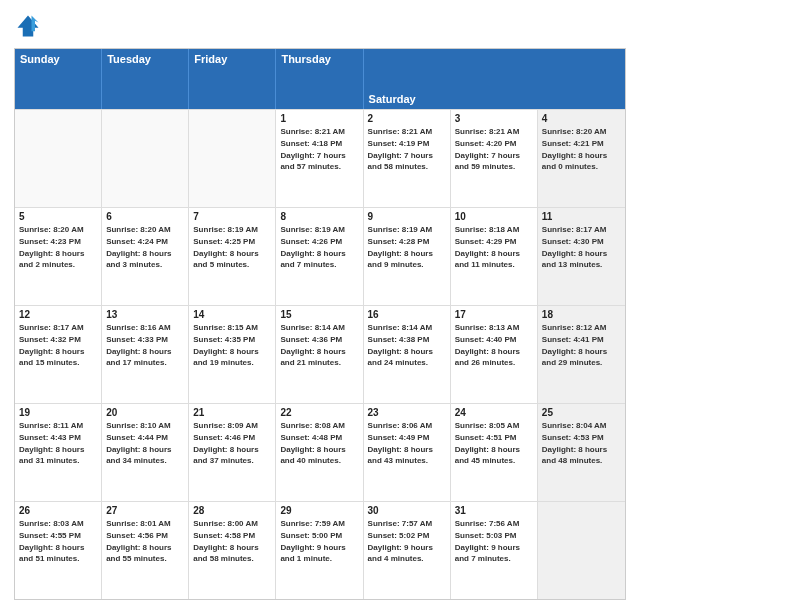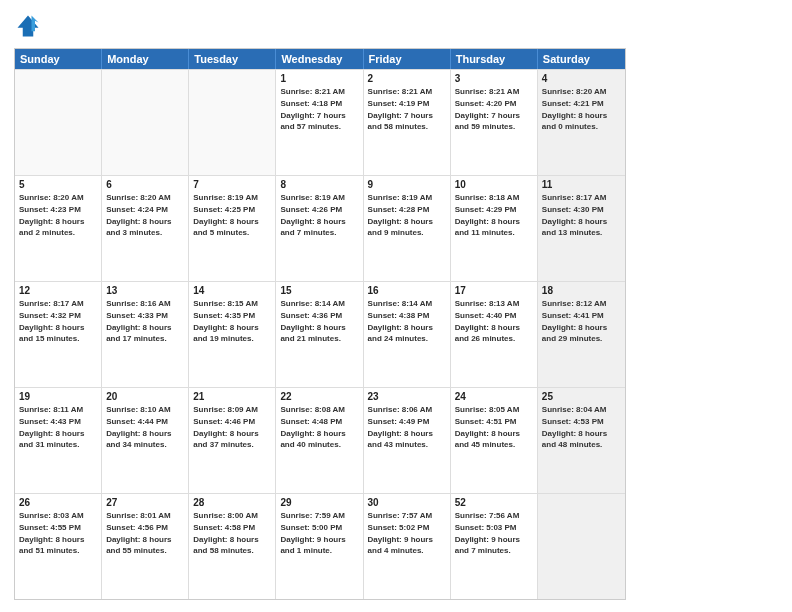--- a/index.html
+++ b/index.html
@@ -71,21 +71,21 @@
       background: #2a6db5;
     }
     .cal-header-cell {
       color: #fff;
       font-size: 11px;
       font-weight: bold;
       padding: 4px 5px;
       border-right: 1px solid #4a8dd5;
       text-align: left;
     }
-    .cal-header-cell:last-child { border-right: none; }
+    .cal-header-cell:last-child { border-right: none; margin-top: 40px; }
     .cal-body {
       flex: 1;
       display: flex;
       flex-direction: column;
     }
     .cal-row {
       display: grid;
       grid-template-columns: repeat(7, 1fr);
       flex: 1;
       border-top: 1px solid #ddd;
@@ -133,23 +133,21 @@
     </div>
     <div class="title-block">
       <div class="month-title"></div>
       <div class="subtitle"></div>
     </div>
   </div>
 
   <div class="calendar">
     <div class="cal-header">
     <div class="cal-header-cell">Sunday</div>
-        <div class="cal-header-cell">Monday</div>
         <div class="cal-header-cell">Tuesday</div>
-        <div class="cal-header-cell">Wednesday</div>
         <div class="cal-header-cell">Friday</div>
         <div class="cal-header-cell">Thursday</div>
         <div class="cal-header-cell">Saturday</div>
       </div>
     <div class="cal-body">
     <div class="cal-row">
           <div class="cal-cell empty"></div>
           <div class="cal-cell empty"></div>
           <div class="cal-cell empty"></div>
           <div class="cal-cell"><span class="day-num">1</span><span class="cell-text">Sunrise: 8:21 AM<br>Sunset: 4:18 PM<br>Daylight: 7 hours<br>and 57 minutes.</span></div>
@@ -183,18 +181,18 @@
           <div class="cal-cell"><span class="day-num">23</span><span class="cell-text">Sunrise: 8:06 AM<br>Sunset: 4:49 PM<br>Daylight: 8 hours<br>and 43 minutes.</span></div>
           <div class="cal-cell"><span class="day-num">24</span><span class="cell-text">Sunrise: 8:05 AM<br>Sunset: 4:51 PM<br>Daylight: 8 hours<br>and 45 minutes.</span></div>
           <div class="cal-cell shaded"><span class="day-num">25</span><span class="cell-text">Sunrise: 8:04 AM<br>Sunset: 4:53 PM<br>Daylight: 8 hours<br>and 48 minutes.</span></div>
         </div>
         <div class="cal-row">
           <div class="cal-cell"><span class="day-num">26</span><span class="cell-text">Sunrise: 8:03 AM<br>Sunset: 4:55 PM<br>Daylight: 8 hours<br>and 51 minutes.</span></div>
           <div class="cal-cell"><span class="day-num">27</span><span class="cell-text">Sunrise: 8:01 AM<br>Sunset: 4:56 PM<br>Daylight: 8 hours<br>and 55 minutes.</span></div>
           <div class="cal-cell"><span class="day-num">28</span><span class="cell-text">Sunrise: 8:00 AM<br>Sunset: 4:58 PM<br>Daylight: 8 hours<br>and 58 minutes.</span></div>
           <div class="cal-cell"><span class="day-num">29</span><span class="cell-text">Sunrise: 7:59 AM<br>Sunset: 5:00 PM<br>Daylight: 9 hours<br>and 1 minute.</span></div>
           <div class="cal-cell"><span class="day-num">30</span><span class="cell-text">Sunrise: 7:57 AM<br>Sunset: 5:02 PM<br>Daylight: 9 hours<br>and 4 minutes.</span></div>
-          <div class="cal-cell"><span class="day-num">52</span><span class="cell-text">Sunrise: 7:56 AM<br>Sunset: 5:03 PM<br>Daylight: 9 hours<br>and 7 minutes.</span></div>
+          <div class="cal-cell"><span class="day-num">31</span><span class="cell-text">Sunrise: 7:56 AM<br>Sunset: 5:03 PM<br>Daylight: 9 hours<br>and 7 minutes.</span></div>
           <div class="cal-cell empty shaded"></div>
         </div>
       </div>
   </div>
 </div>
 
 </body></html>

